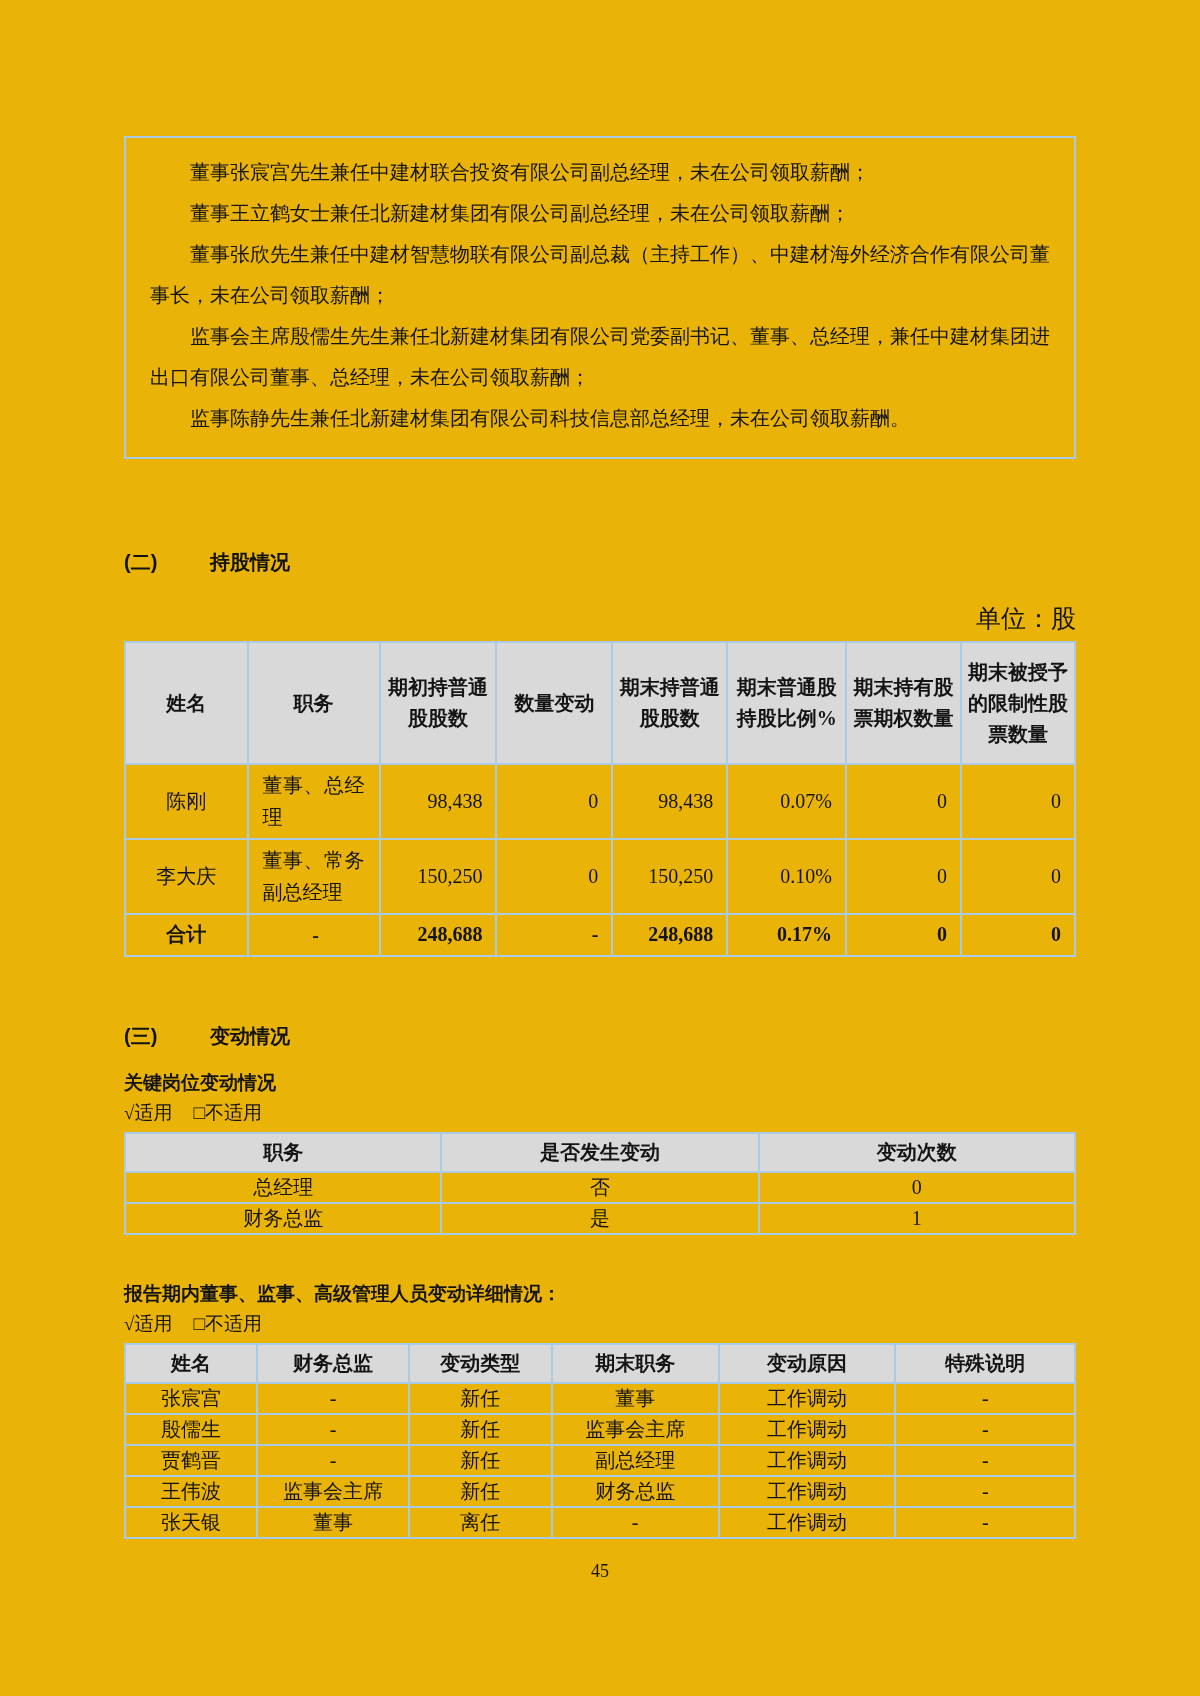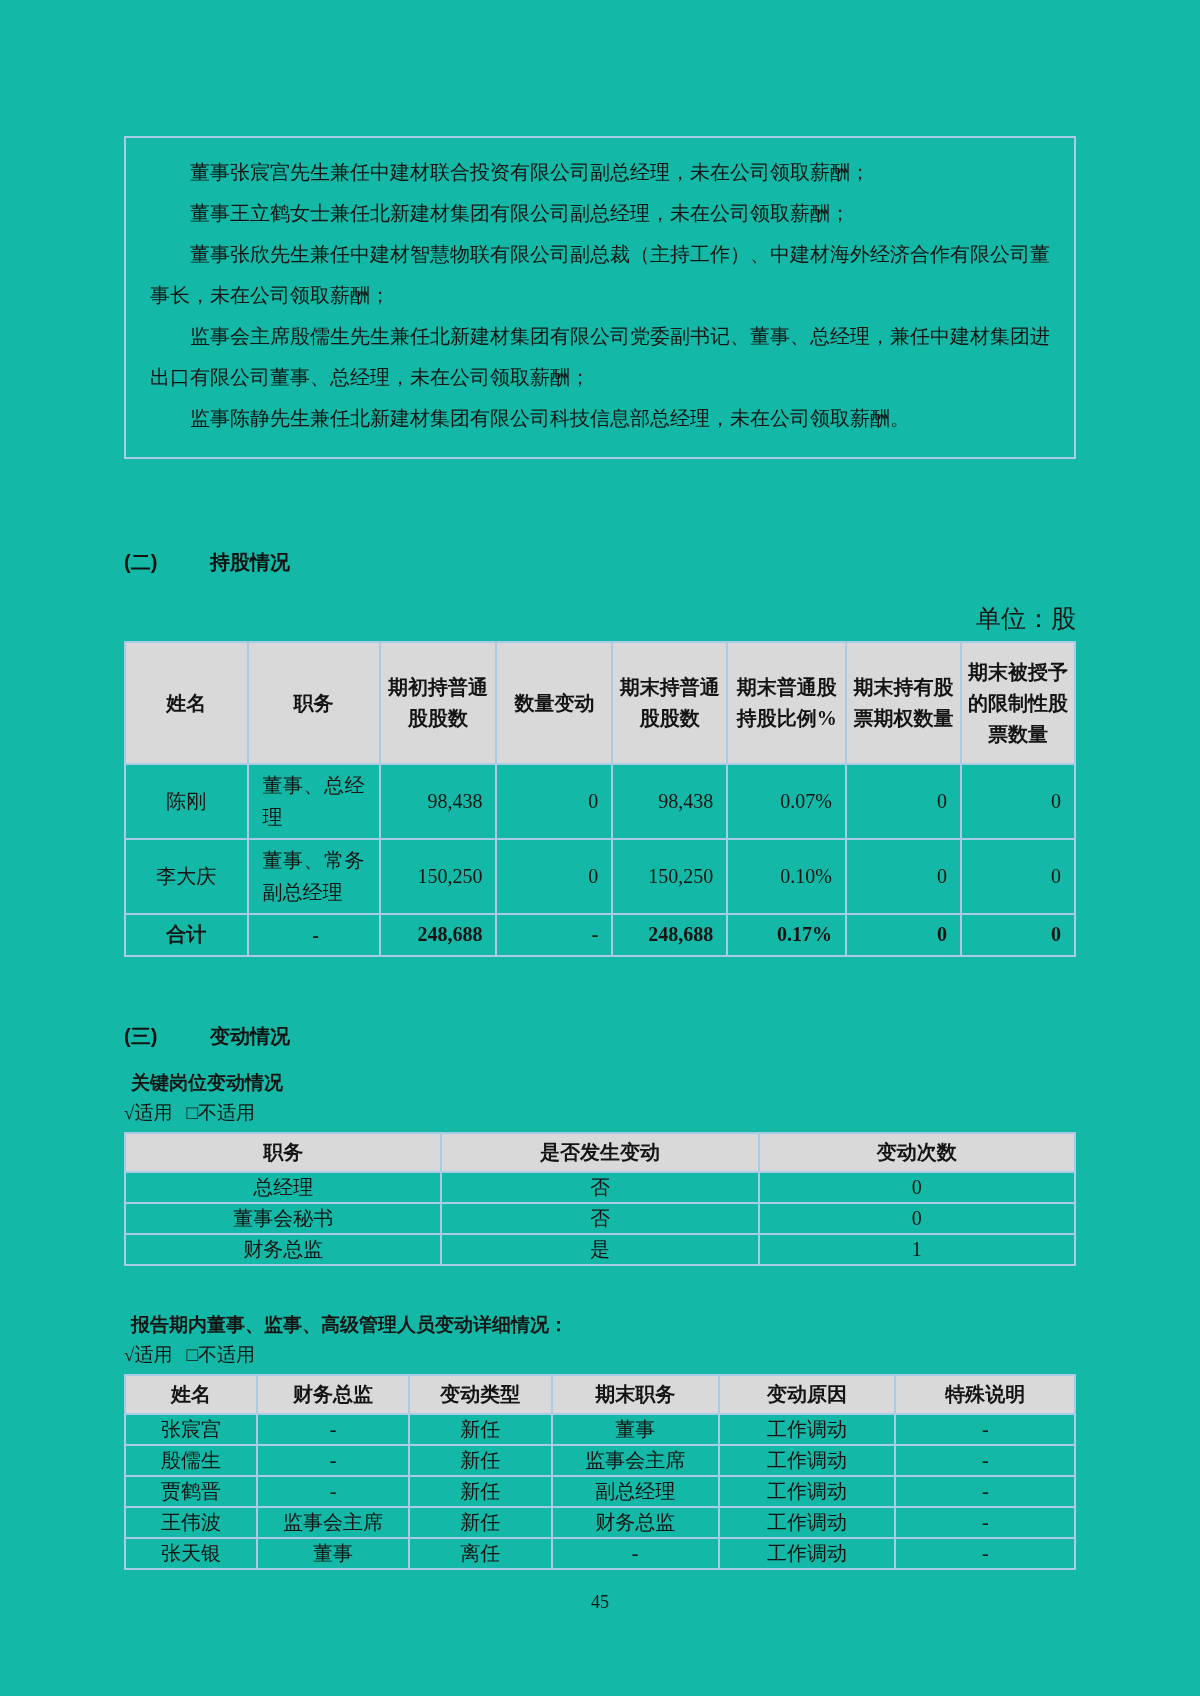--- a/index.html
+++ b/index.html
@@ -1,17 +1,17 @@
 <!DOCTYPE html>
 <html><head>
 <meta charset="utf-8">
 <style>
   html,body { margin:0; padding:0; background:#ffffff; }
   .page {
-    width:1200px; height:1696px; background:#14b8a6; overflow:hidden;
+    width:1200px; height:1696px; background:#eab308; overflow:hidden;
     font-family:"Liberation Serif","DejaVu Serif",serif; color:#141414;
   }
   .content { width:952px; margin:0 auto; }
 
   
   .intro-box {
     box-sizing:border-box; margin-top:136px;
     border:2px solid #a9cbe6; padding:14px 24px 18px 24px;
   }
   .intro-box p {
@@ -47,26 +47,25 @@
 
   
   .t2 { margin-top:6px; }
   .t2 th, .t3 th { height:31px; }
   .t2 td, .t3 td { height:29px; text-align:center; }
   .t3 { margin-top:6px; }
 
   .sub-heading {
     margin-top:66px; font-size:19px; font-weight:bold;
     font-family:"Liberation Sans","DejaVu Sans",sans-serif;
-    margin-left:7px;
   }
   .sub-heading.tight { margin-top:20px; }
   .sub-heading.wide  { margin-top:46px; }
   .applicability { margin-top:4px; margin-bottom:6px; font-size:19px; }
-  .applicability .opt { margin-right:14px; }
+  .applicability .opt { margin-right:21px; }
 
   .pagenum { margin-top:22px; text-align:center; font-size:18px; }
 </style>
 </head>
 <body>
 
 <div class="page">
   <div class="content">
 
     <div class="intro-box">
@@ -160,25 +159,20 @@
         <th>职务</th>
         <th>是否发生变动</th>
         <th>变动次数</th>
       </tr>
       <tr>
         <td>总经理</td>
         <td>否</td>
         <td>0</td>
       </tr>
       <tr>
-        <td>董事会秘书</td>
-        <td>否</td>
-        <td>0</td>
-      </tr>
-      <tr>
         <td>财务总监</td>
         <td>是</td>
         <td>1</td>
       </tr>
     </tbody>
       </table>
 
     <div class="sub-heading wide">报告期内董事、监事、高级管理人员变动详细情况：</div>
     <div class="applicability">
       <span class="opt">√适用</span><span>□不适用</span>

